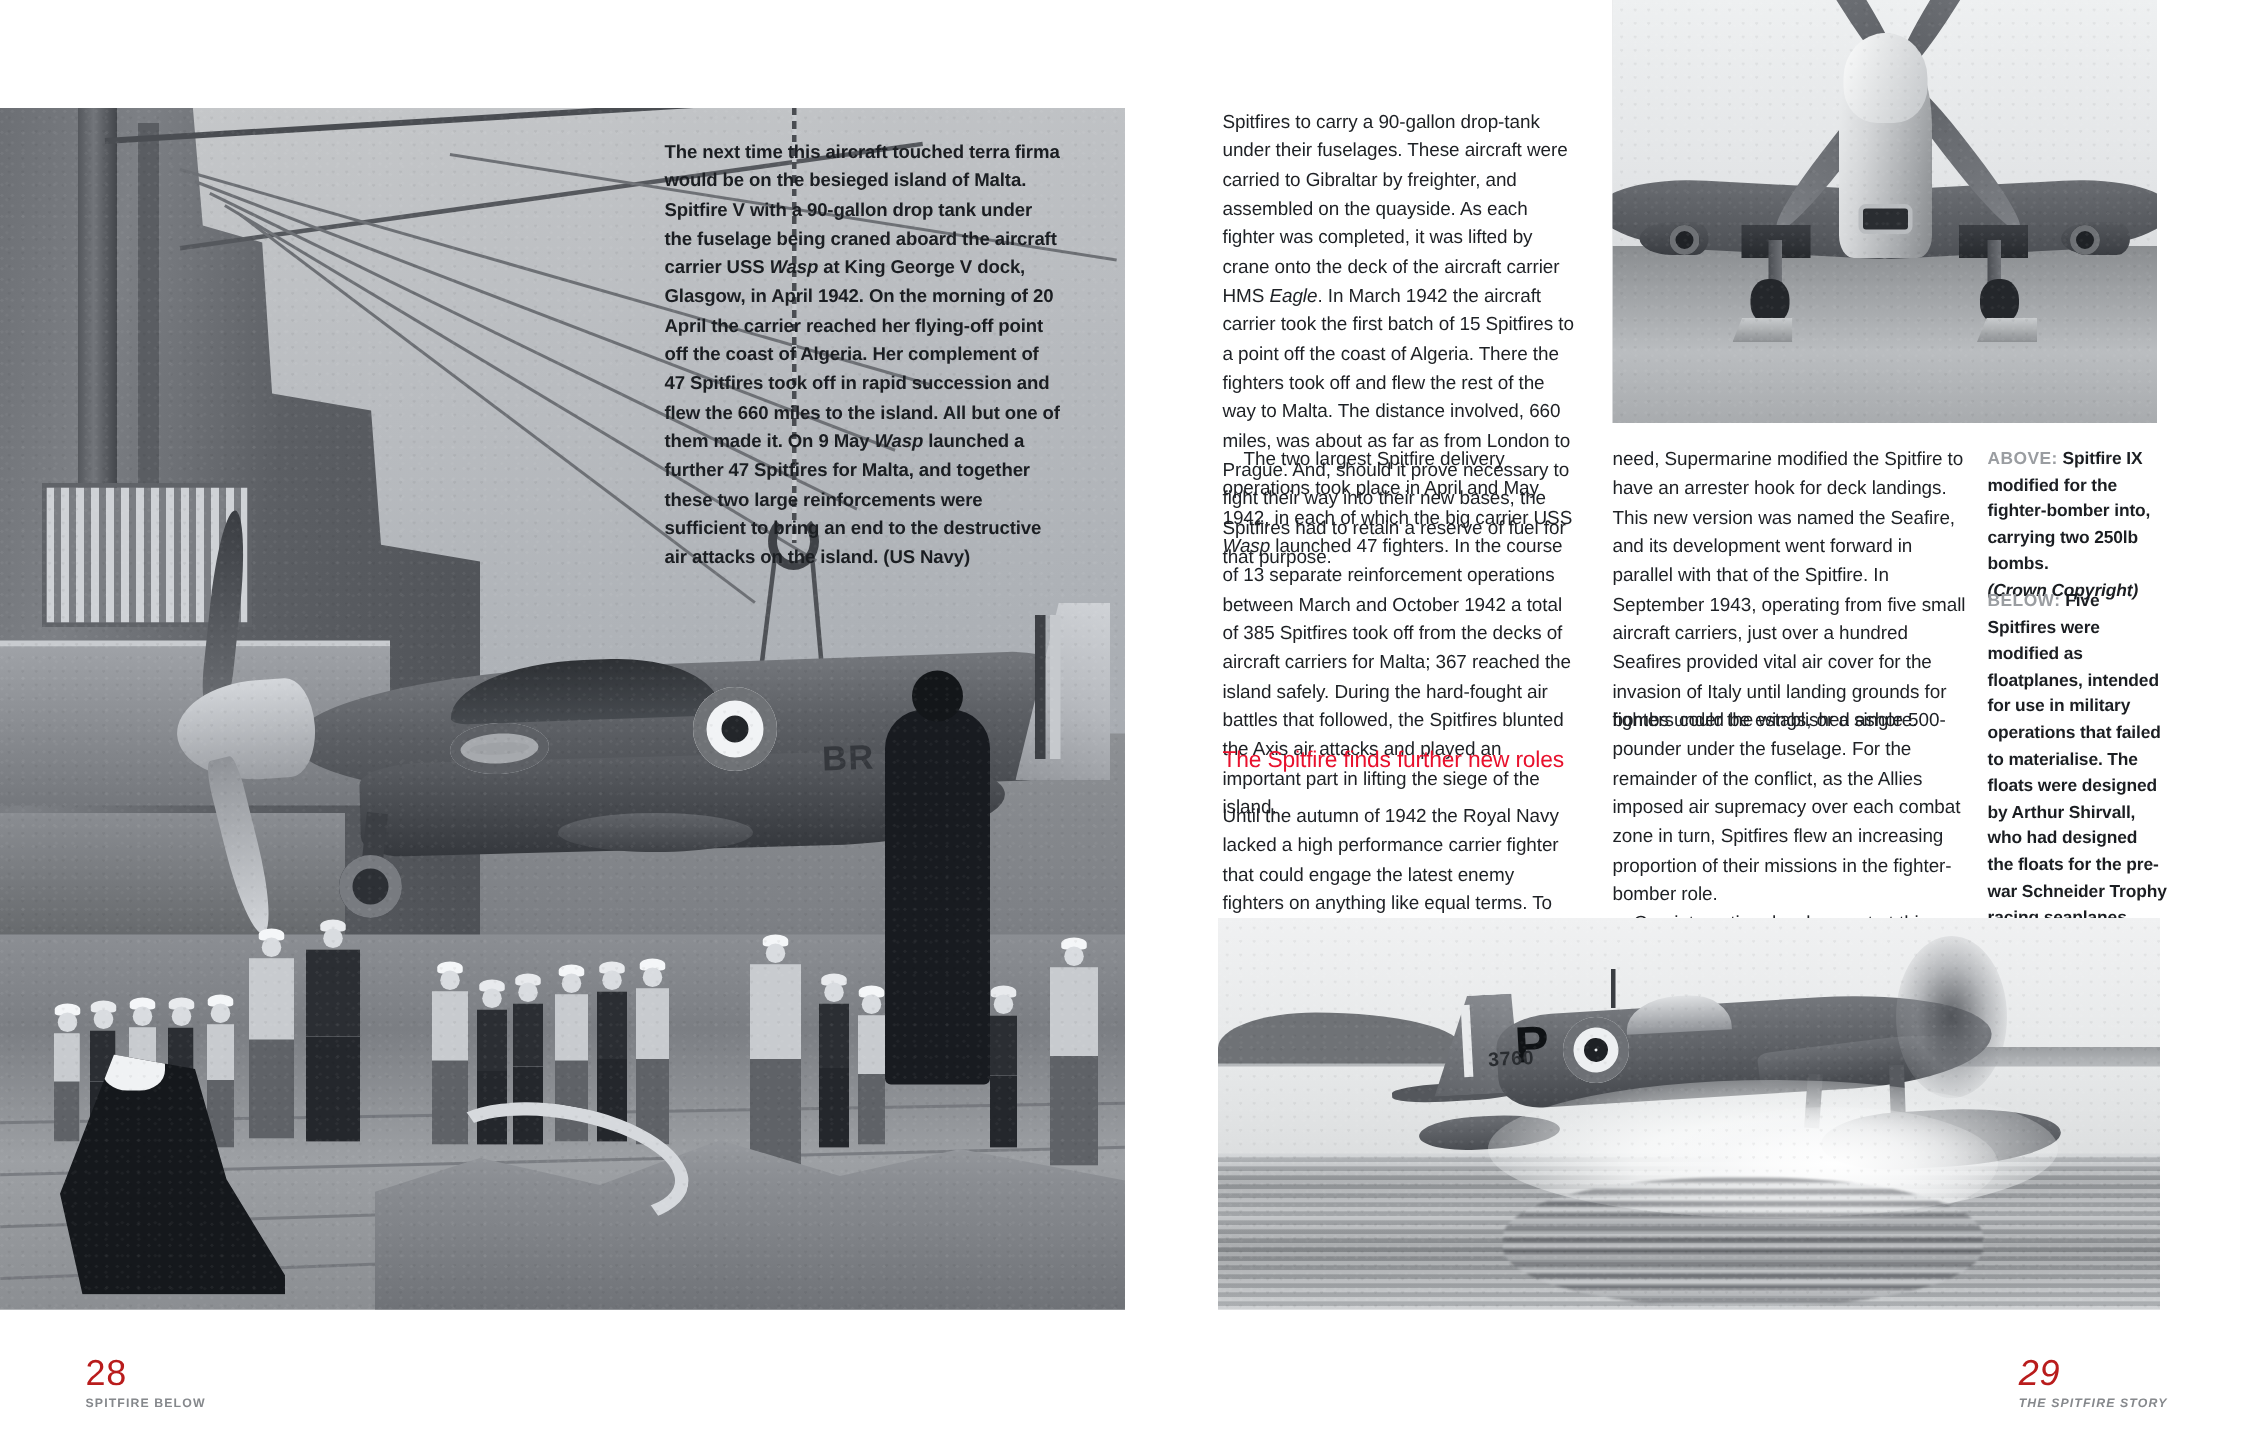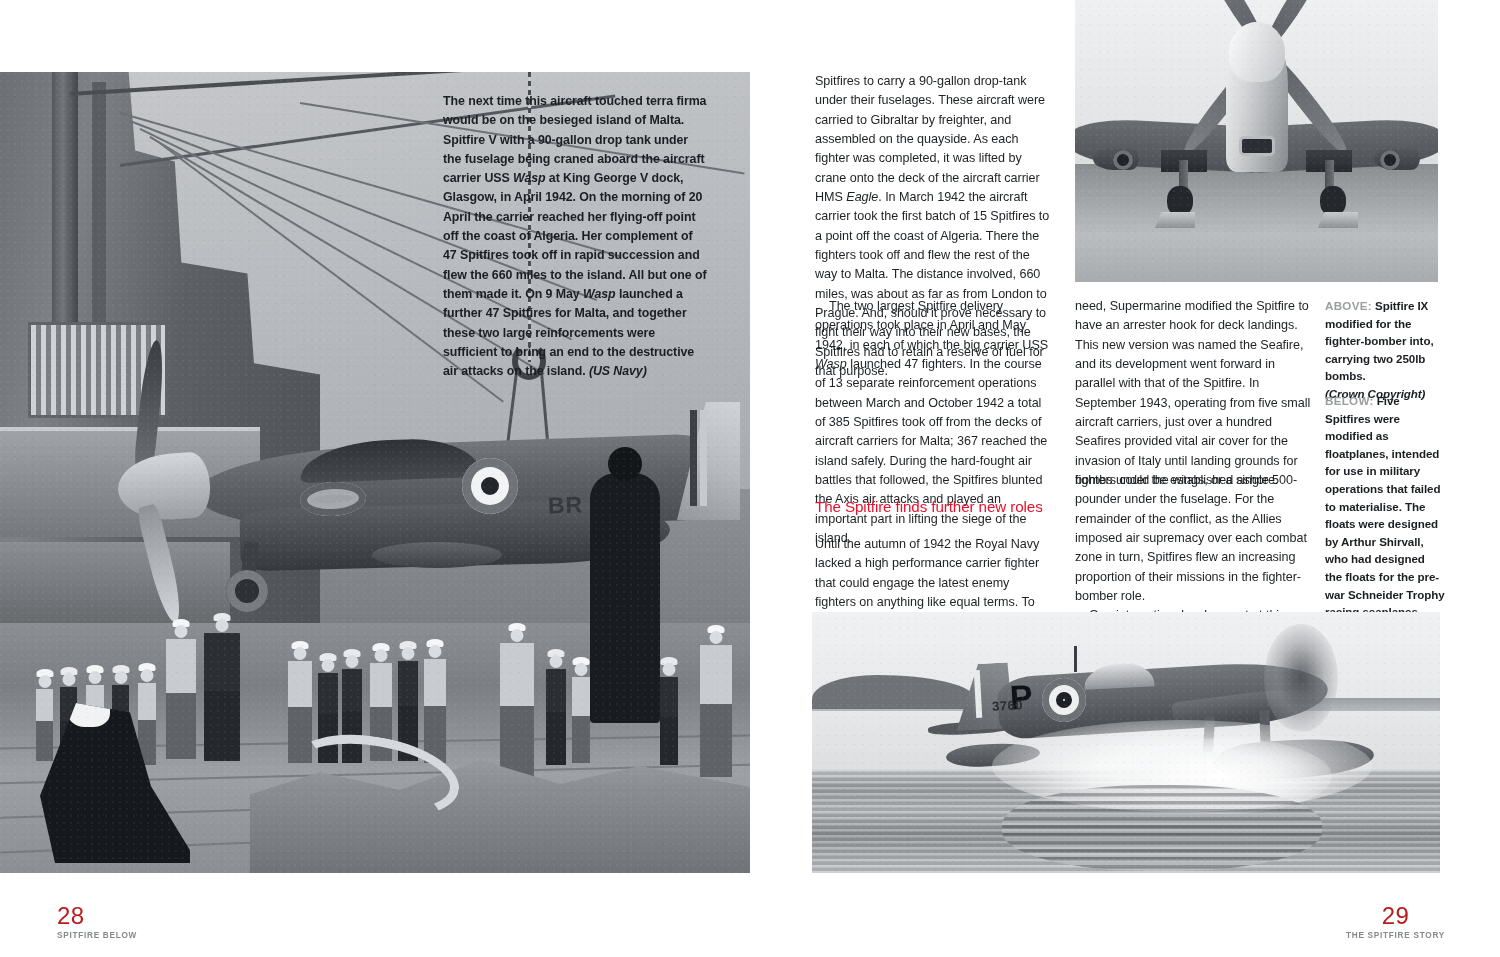--- a/index.html
+++ b/index.html
@@ -240,28 +240,28 @@
     width: 264px;
   }
   .caption-overlay p {
     font-size: 12.4px;
     line-height: 19.3px;
     font-weight: bold;
     color: #1b1e22;
     letter-spacing: -0.08px;
   }
   .caption-overlay .it { font-style: italic; }
-  .caption-overlay .credit { font-style: italic; font-weight: bold; }
+  .caption-overlay .credit { font-weight: bold; }
 
   
   .folio-left {
     position: absolute; left: 57px; top: 903px; text-align: left;
   }
   .folio-right {
-    position: absolute; right: 55px; top: 903px; text-align: center;
+    position: absolute; right: 55px; top: 903px; text-align: left; font-style: italic;
   }
   .folio-num {
     font-size: 24px; font-weight: normal; color: #b91c1c;
     line-height: 26px; letter-spacing: .5px;
   }
   .folio-label {
     font-size: 8.2px; font-weight: bold; color: #85888c;
     letter-spacing: .75px; margin-top: 2px;
   }
 

